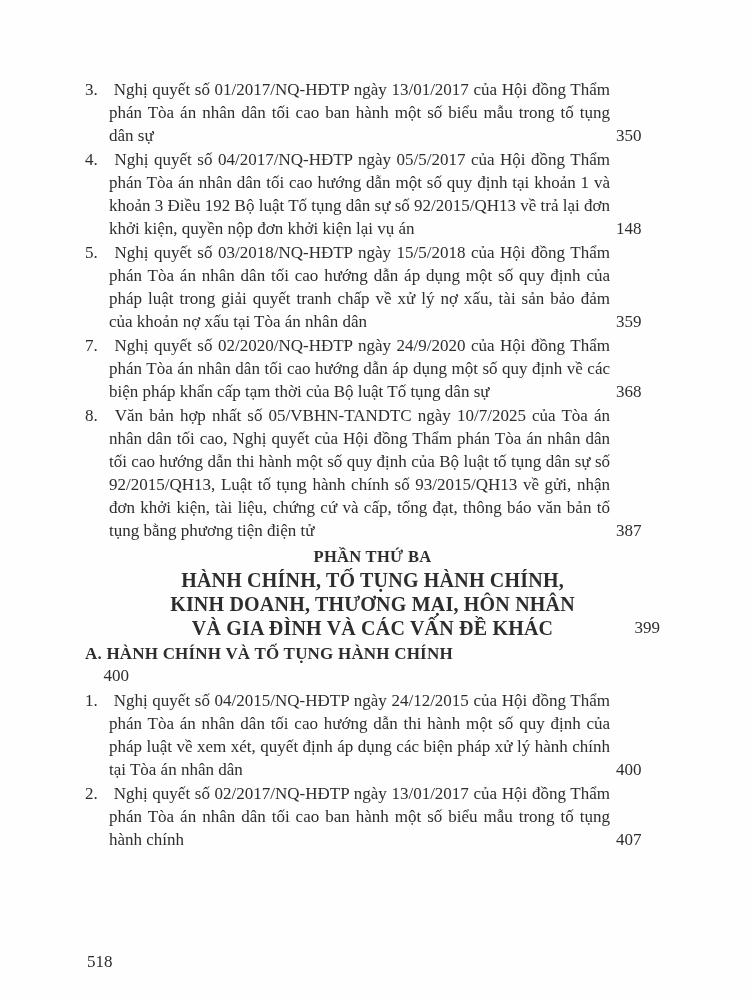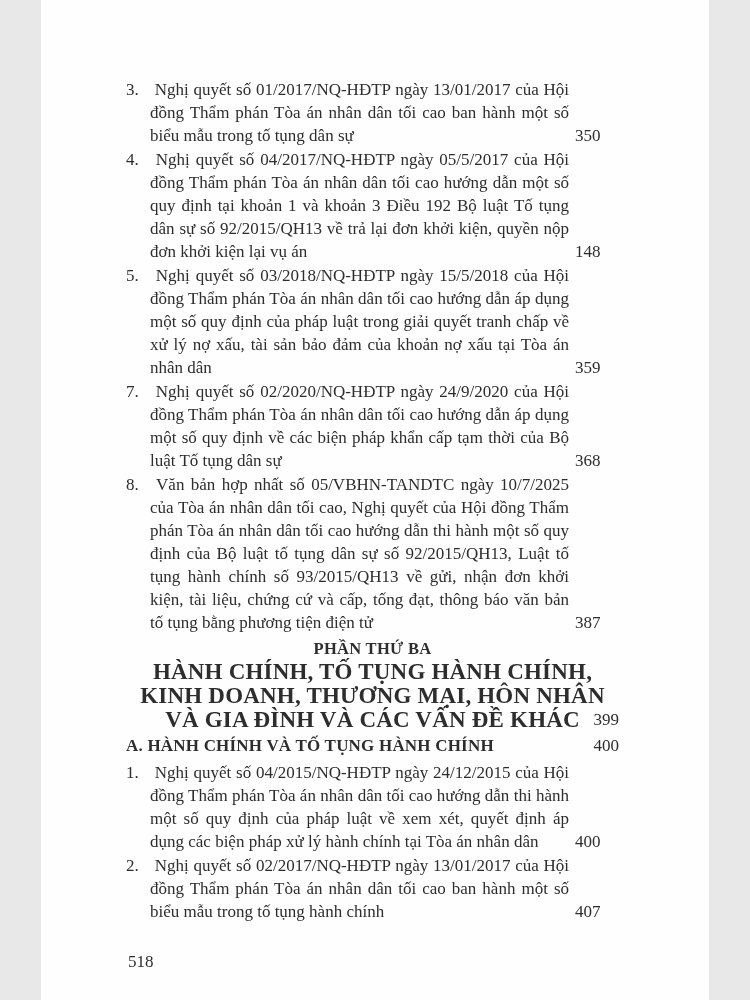--- a/index.html
+++ b/index.html
@@ -2,21 +2,21 @@
 <html><head>
 <meta charset="utf-8">
 <style>
   html, body {
     margin: 0;
     padding: 0;
     background: #e8e8e8;
   }
   .page {
     position: relative;
-    width: 668px;
+    width: 750px;
     height: 1000px;
     margin: 0 auto;
     background: #fefefe;
     box-sizing: border-box;
     padding: 78px 90px 0 85px;
     font-family: "Liberation Serif", "DejaVu Serif", serif;
     color: #2d2d2d;
     overflow: hidden;
   }
   .toc-list { width: 100%; }
@@ -51,36 +51,37 @@
     text-align: center;
     font-weight: bold;
     margin-top: 3px;
   }
   .part-kicker {
     font-size: 16.5px;
     line-height: 23px;
     letter-spacing: 0.3px;
   }
   .part-title-line {
-    font-size: 23px;
+    font-size: 20px;
     line-height: 24px;
     letter-spacing: 0.2px;
   }
   .heading-page {
     position: absolute;
     right: 0;
     bottom: 2px;
     font-weight: normal;
     font-size: 17px;
     text-align: center;
   }
   .section-row {
     display: flex;
     align-items: baseline;
     margin: 2px 0 3px 0;
+    flex-direction: column;
   }
   .section-label {
     flex: 1;
     font-weight: bold;
     font-size: 17px;
     line-height: 24px;
     letter-spacing: 0.2px;
   }
   .section-page {
     width: 44px;

